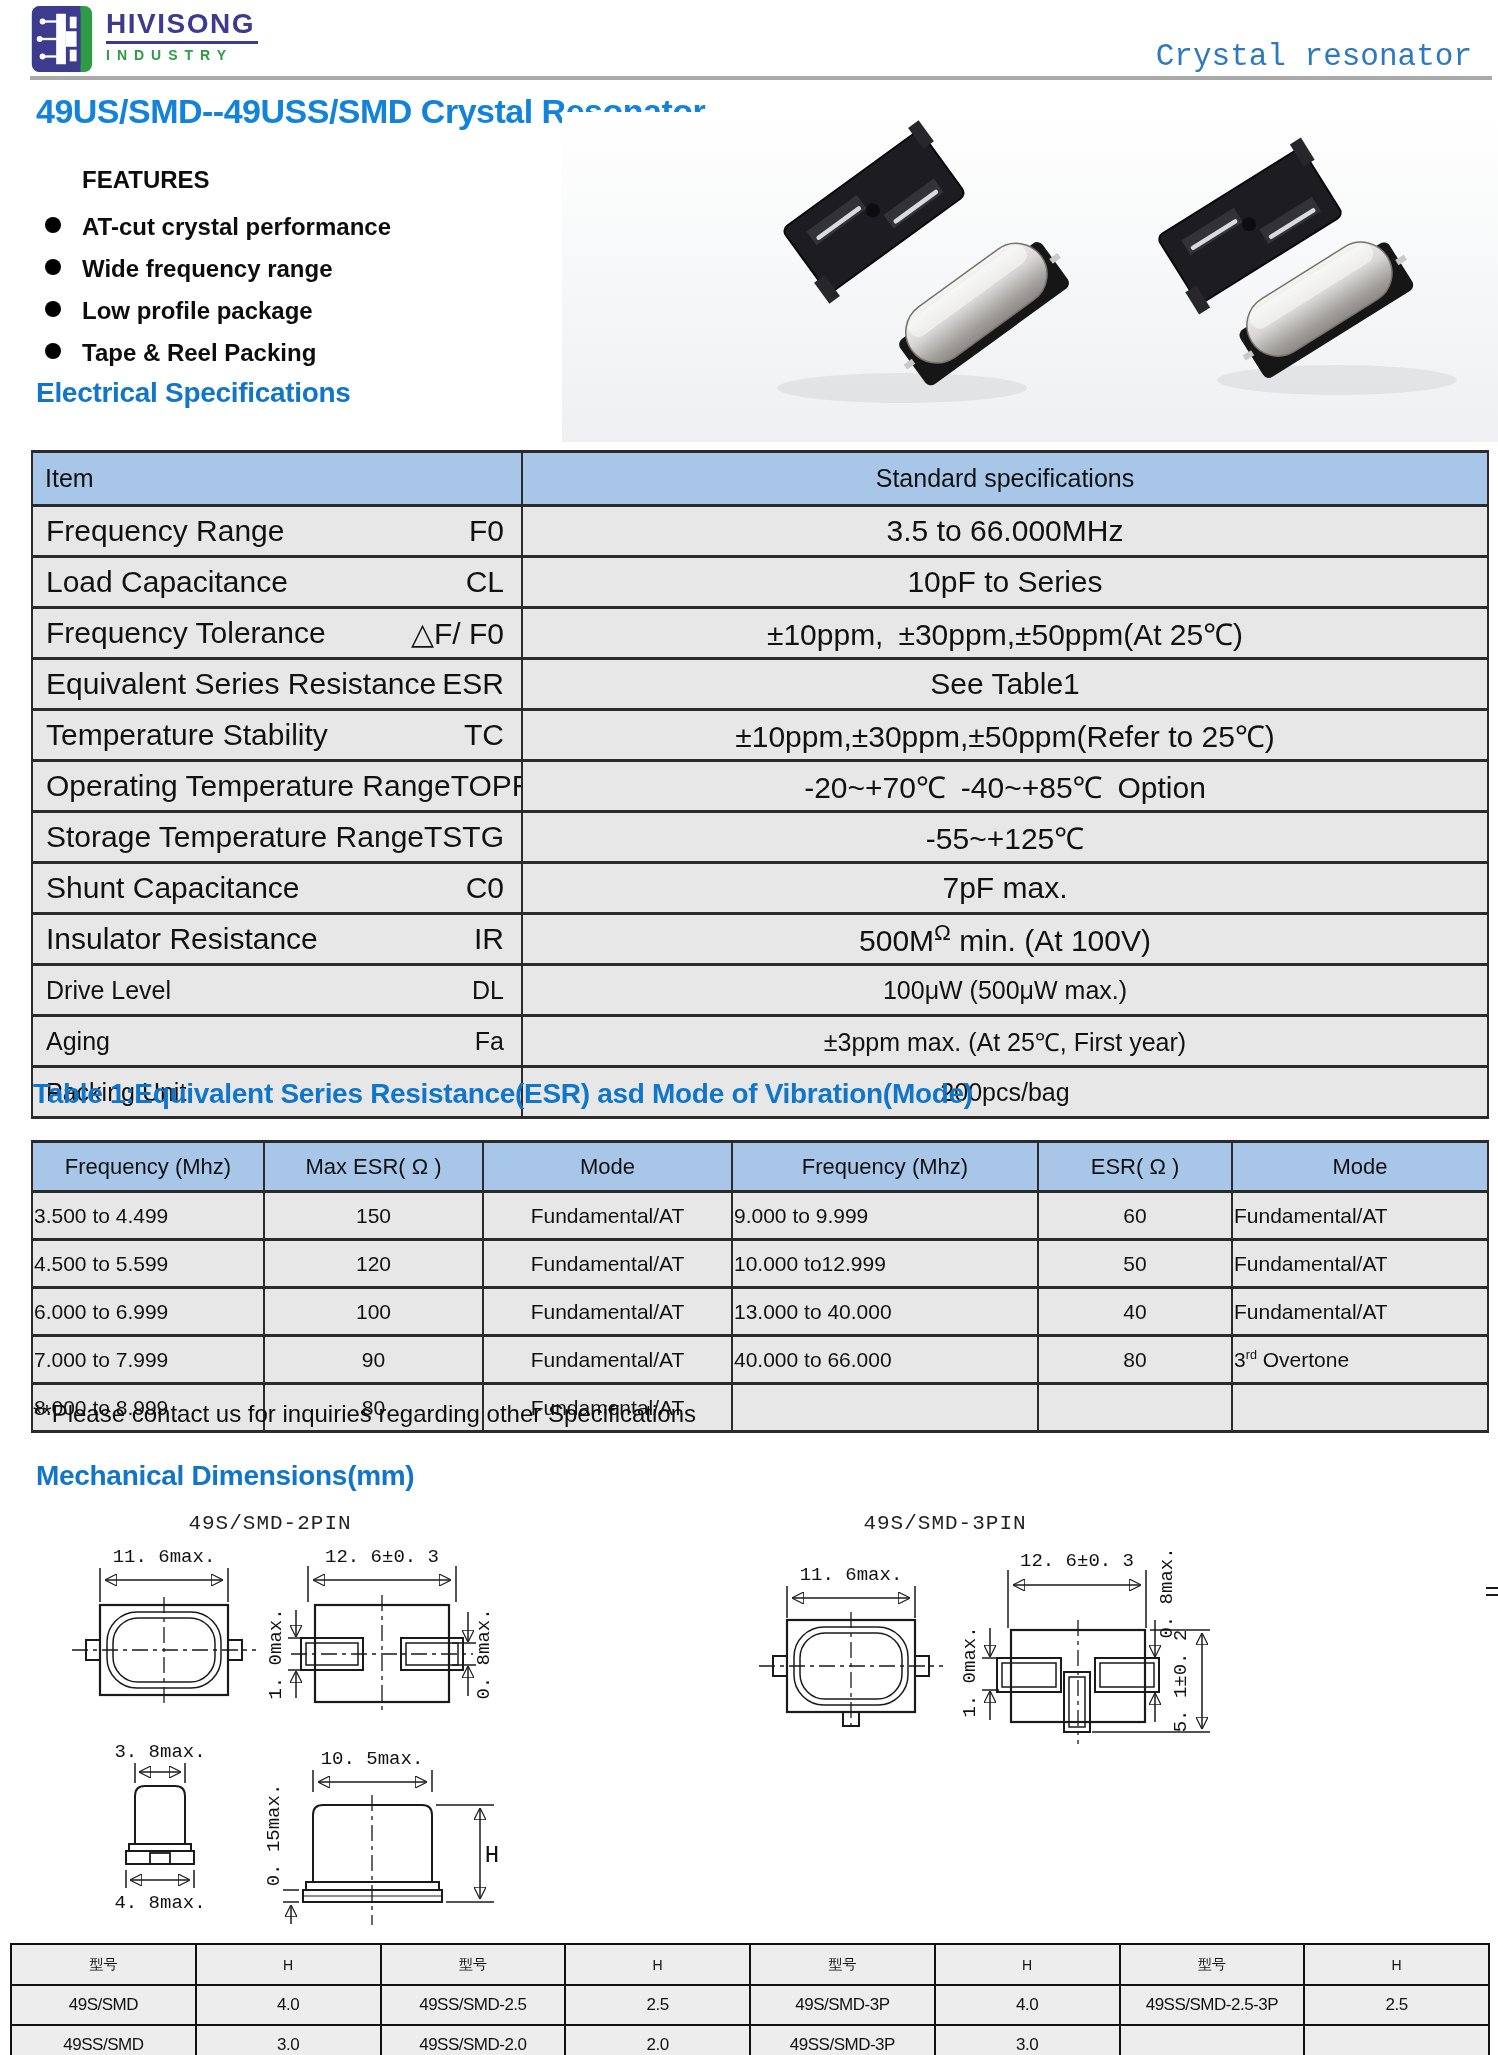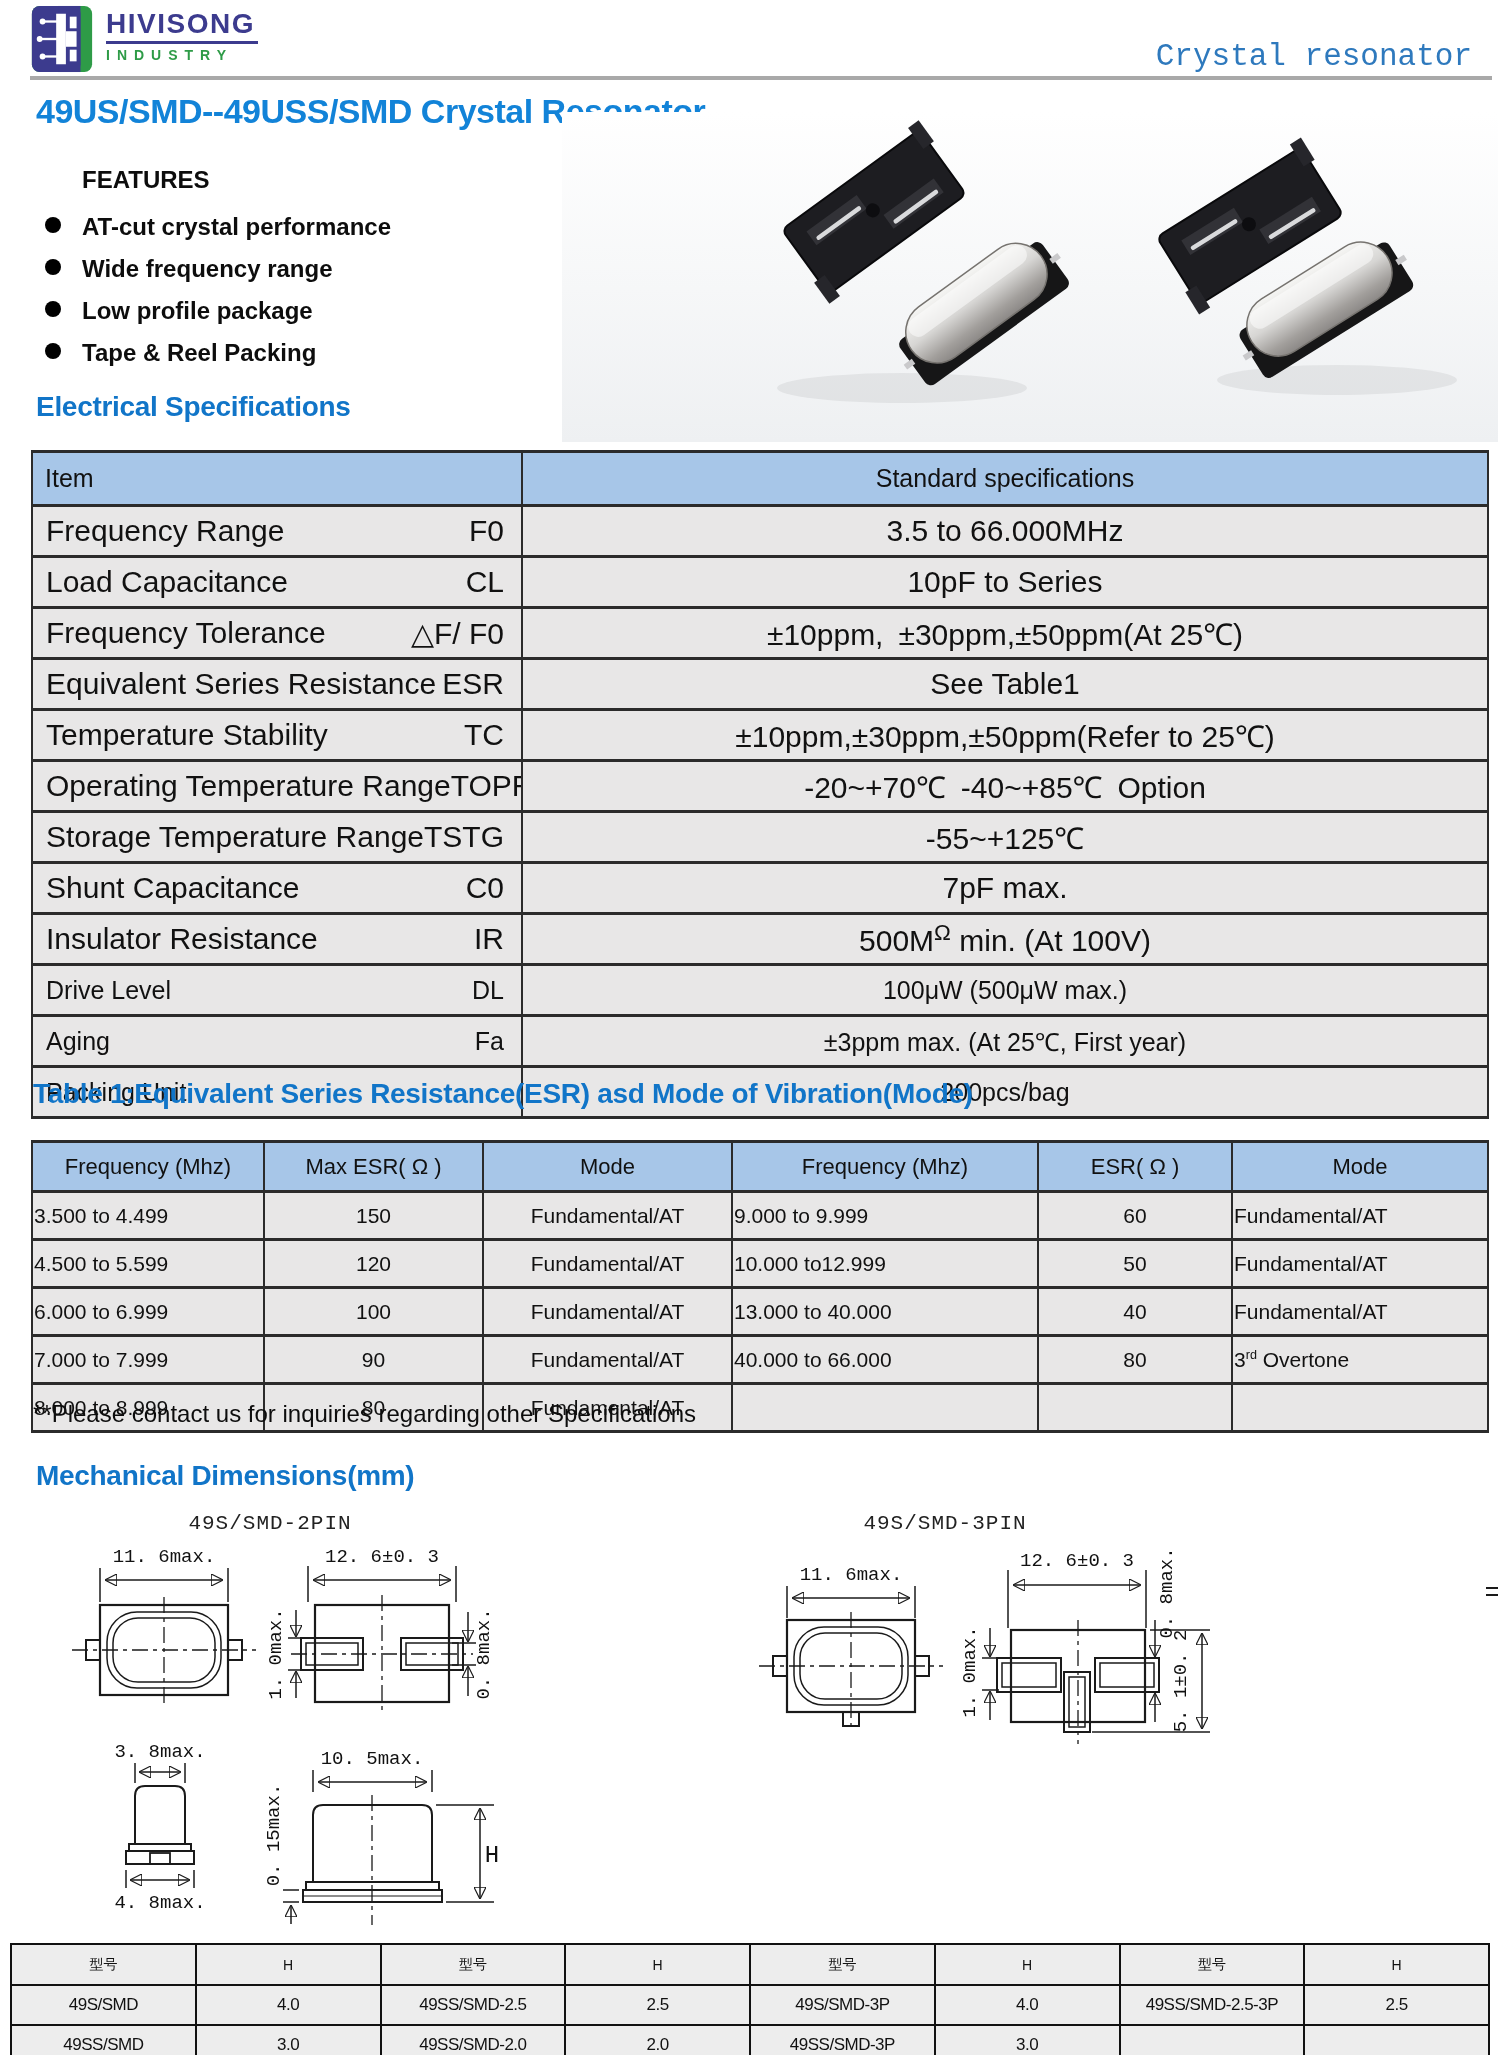--- a/index.html
+++ b/index.html
@@ -19,21 +19,21 @@
   
   .page-title{left:36px;top:92px;font-size:34px;font-weight:bold;color:#1283D8;letter-spacing:-0.5px;}
   .features-heading{left:82px;top:166px;font-size:24px;font-weight:bold;color:#0d0d0d;}
   .feature{left:45px;font-size:24px;font-weight:bold;color:#0d0d0d;white-space:nowrap;}
   .feature .dot{display:inline-block;width:16px;height:16px;border-radius:50%;background:#000;
                 margin-right:21px;vertical-align:2px;}
   .photo{left:562px;top:112px;width:936px;height:330px;}
 
   
   .sec-heading{font-size:28px;font-weight:bold;color:#1175C8;letter-spacing:-0.3px;white-space:nowrap;}
-  .h-elec{left:36px;top:391px;}
+  .h-elec{left:36px;top:377px;}
   .h-t1{left:33px;top:1078px;}
   .h-mech{left:36px;top:1460px;}
   .note{left:33px;top:1400px;font-size:24px;color:#0d0d0d;}
 
   
   table{border-collapse:collapse;table-layout:fixed;border-radius:11px;}
   td,th{overflow:hidden;white-space:nowrap;font-weight:normal;}
 
   
   .spec{left:31px;top:450px;width:1458px;position:absolute;}

